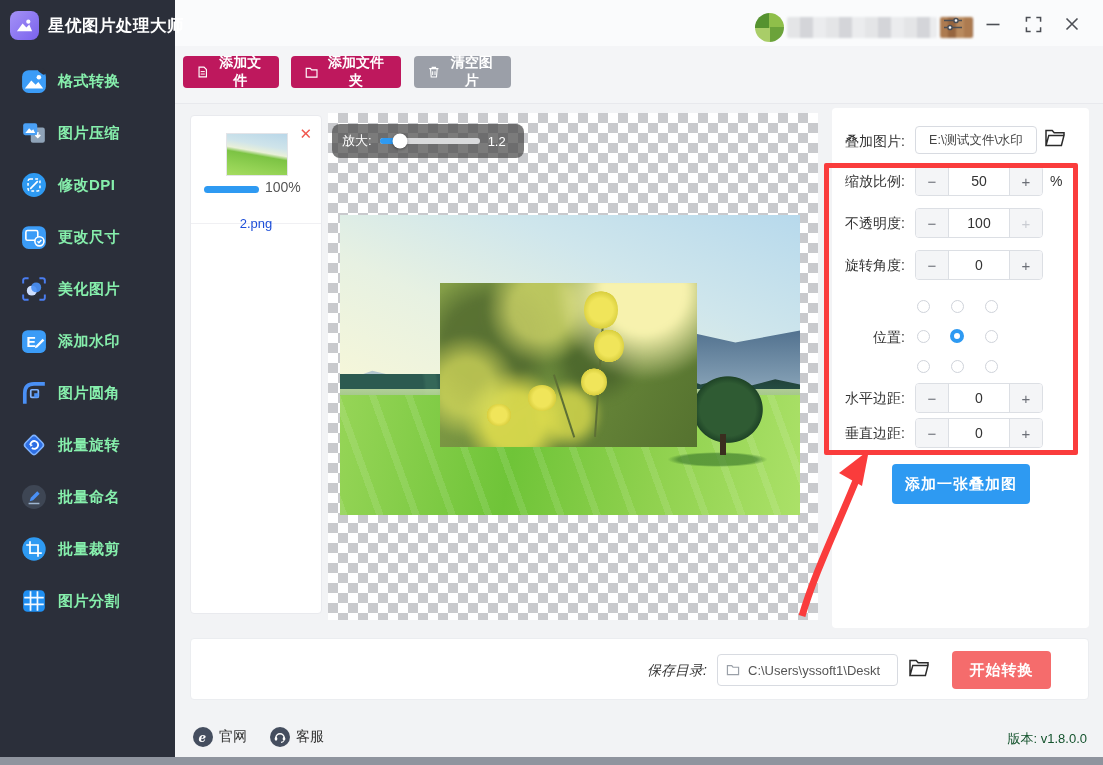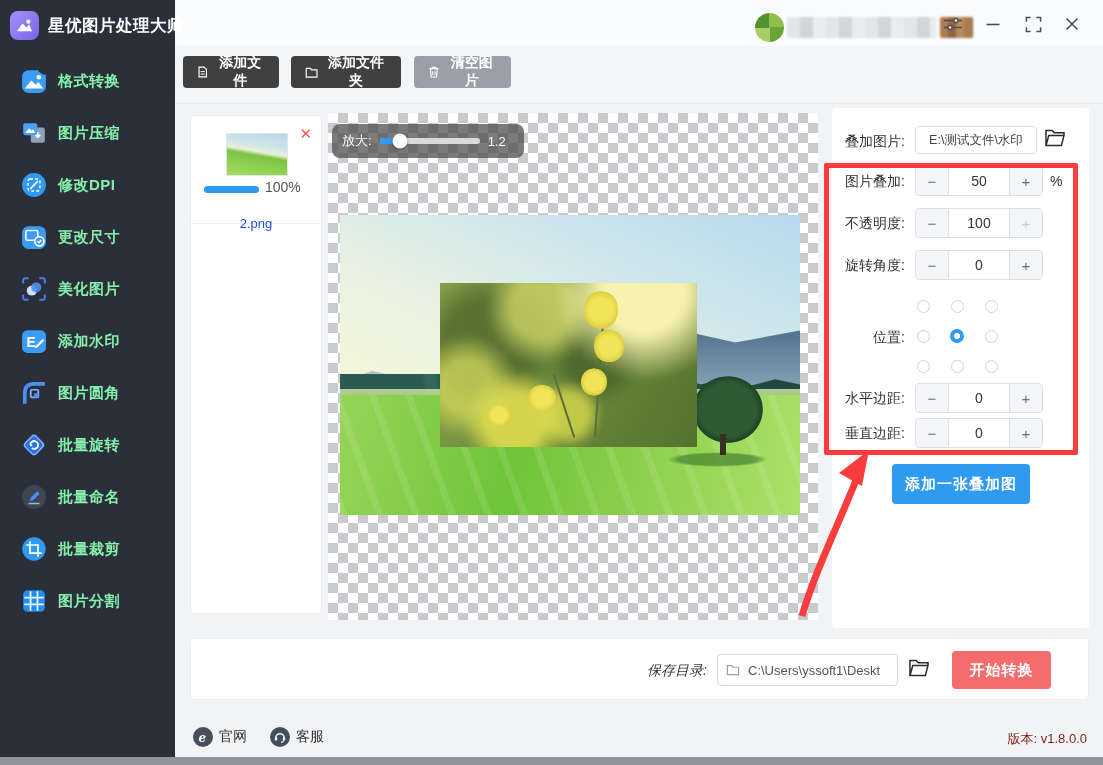--- a/index.html
+++ b/index.html
@@ -17,21 +17,21 @@
   .side-item svg{flex:0 0 auto;}
   
   #titlebar{position:absolute;left:175px;top:0;width:928px;height:46px;background:#fafbfc;}
   .win-btn{position:absolute;top:13px;width:22px;height:22px;display:flex;align-items:center;justify-content:center;cursor:pointer;}
   #user-chip{position:absolute;left:580px;top:12px;height:30px;display:flex;align-items:center;}
   #avatar{width:29px;height:29px;border-radius:50%;background:conic-gradient(#8fbf4a 0 25%,#6ba33a 0 50%,#a9cd68 0 75%,#55922f 0);filter:blur(.6px);}
   .redact{height:21px;border-radius:2px;margin-left:3px;background:repeating-linear-gradient(90deg,#e4e5e7 0 13px,#d4d5d9 13px 26px,#ebecee 26px 39px);filter:blur(1.1px);}
   .redact.badge{background:repeating-linear-gradient(90deg,#ad7b50 0 8px,#96653f 8px 16px,#b98a5e 16px 24px);}
   
   #toolbar{position:absolute;left:175px;top:46px;width:928px;height:57px;background:#f4f5f7;border-bottom:1px solid #e8e9ed;}
-  .tb-btn{position:absolute;top:10px;height:32px;border-radius:4px;background:#404040;color:#fff;font-size:14px;font-weight:bold;display:flex;align-items:center;justify-content:center;gap:7px;cursor:pointer;border:none;padding:0 14px;}
+  .tb-btn{position:absolute;top:10px;height:32px;border-radius:4px;background:#be185d;color:#fff;font-size:14px;font-weight:bold;display:flex;align-items:center;justify-content:center;gap:7px;cursor:pointer;border:none;padding:0 14px;}
   .tb-btn.gray{background:#9b9fa8;}
   
   .card{position:absolute;background:#fff;border-radius:4px;}
   
   #thumb-panel{left:190px;top:115px;width:130px;height:497px;border:1px solid #e9eaee;background:#fff;}
   #thumb-item{position:relative;height:107px;border-bottom:1px solid #f0f0f3;}
   #thumb-img{position:absolute;left:35px;top:17px;width:60px;height:41px;border:1px solid #e3e4e8;
      background:linear-gradient(190deg,#b9d7e9 0%,#cfe4ea 30%,#e9f0d9 44%,#7cc344 52%,#93d254 78%,#a5dc60 100%);}
   #thumb-remove{position:absolute;right:9px;top:10px;color:#f0584f;font-size:15px;font-weight:bold;cursor:pointer;line-height:1;}
   #thumb-progress{position:absolute;left:13px;top:70px;width:55px;height:7px;border-radius:4px;background:#2e9af2;}
@@ -96,21 +96,21 @@
   #anno-arrow{position:absolute;left:775px;top:440px;z-index:20;pointer-events:none;}
   
   #save-bar{left:190px;top:638px;width:899px;height:62px;border:1px solid #ebedf0;box-sizing:border-box;}
   #save-label{position:absolute;left:416px;top:16px;width:100px;text-align:right;line-height:30px;font-size:14px;color:#333;font-style:italic;}
   #save-path-wrap{position:absolute;left:526px;top:15px;width:181px;height:32px;border:1px solid #d8dbe1;border-radius:4px;box-sizing:border-box;display:flex;align-items:center;padding:0 8px;gap:6px;background:#fff;}
   #save-path{border:none;outline:none;flex:1;font-size:13px;color:#555;min-width:0;font-family:"Liberation Sans",sans-serif;background:transparent;}
   #start-btn{position:absolute;left:761px;top:12px;width:99px;height:38px;background:#f56c6c;border:none;border-radius:4px;color:#fff;font-size:15px;font-weight:bold;cursor:pointer;letter-spacing:1px;}
   
   #footer{position:absolute;left:175px;top:700px;width:928px;height:57px;}
   .foot-link{position:absolute;top:27px;display:flex;align-items:center;gap:6px;cursor:pointer;font-size:14px;color:#333;}
-  #version{position:absolute;right:16px;top:30px;font-size:13px;color:#7f1d1d;}
+  #version{position:absolute;right:16px;top:30px;font-size:13px;color:#14532d;}
   #bottom-strip{position:absolute;left:0;top:757px;width:1103px;height:8px;background:#8f949e;z-index:6;}
 </style>
 </head>
 <body>
 
 <div id="app">
 
   <div id="sidebar">
     <div id="logo-row">
       <div id="logo-badge">
@@ -328,21 +328,21 @@
   <div class="card" id="settings">
 
     <div class="set-label" style="top:18px;">叠加图片:</div>
     <input id="overlay-path" readonly="" value="E:\测试文件\水印" style="">
     <div class="browse" style="left:212px;top:20px;">
       <svg width="23" height="20" viewBox="0 0 23 20">
           <path d="M2 17.5 V2.5 h6.2 l2 2.3 H20 v2.6 M20 7.4 l-2.6 10.1 H2 l2.8-10.1 z" fill="none" stroke="#2b2b2b" stroke-width="1.5"></path>
         </svg>
     </div>
 
-    <div class="set-label" style="top:58px;">图片叠加:</div>
+    <div class="set-label" style="top:58px;">缩放比例:</div>
     <div class="stepper" style="top:58px;">
       <div class="st-btn minus">−</div>
       <div class="st-val">50</div>
       <div class="st-btn plus">+</div>
     </div>
     <div class="set-label" style="left:218px;top:58px;width:20px;text-align:left;">%</div>
 
     <div class="set-label" style="top:100px;">不透明度:</div>
     <div class="stepper" style="top:100px;">
       <div class="st-btn minus">−</div>

